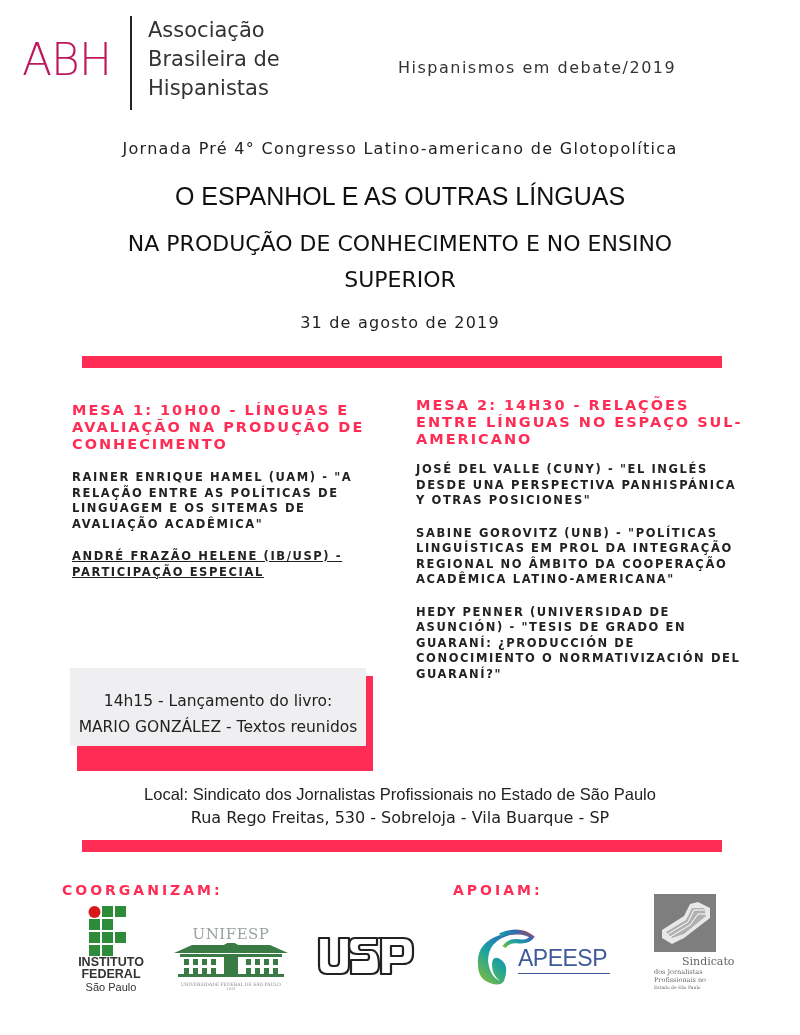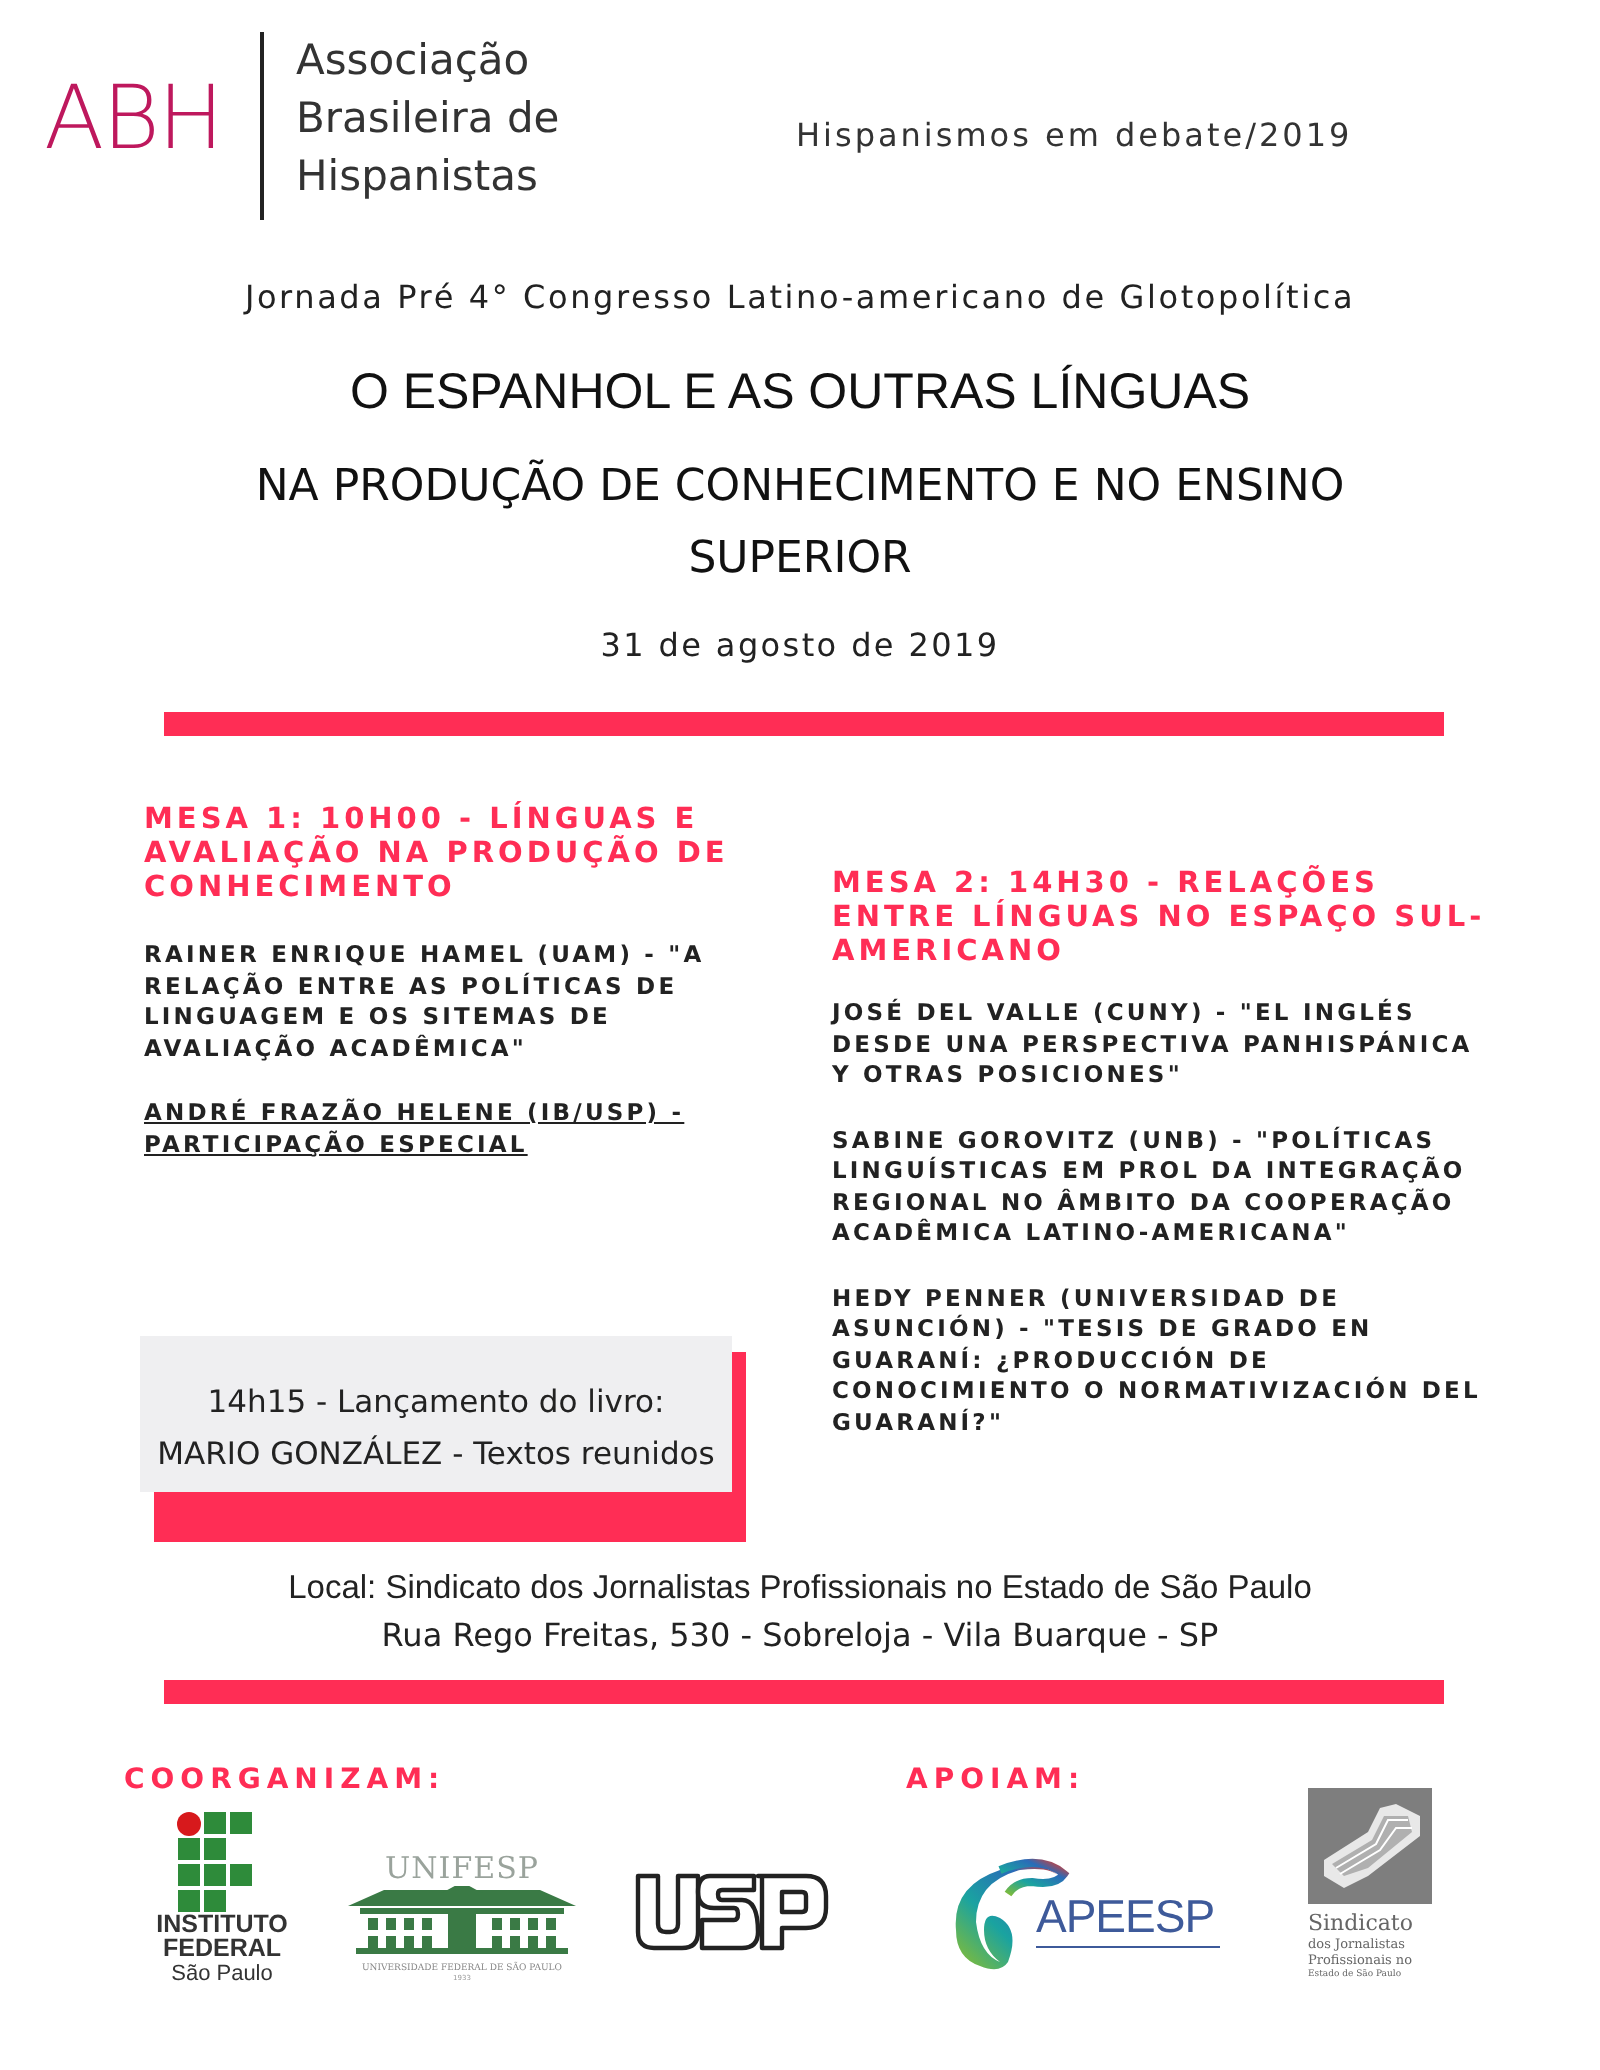--- a/index.html
+++ b/index.html
@@ -10,21 +10,21 @@
   .abh-divider { left:130px; top:16px; width:2px; height:94px; background:#222; }
   .abh-name { left:148px; top:16px; font-size:21px; line-height:29px; color:#333; }
   .tagline { left:398px; top:58px; font-size:16px; letter-spacing:1.5px; color:#333; }
   .subtitle { left:0; width:800px; top:139px; text-align:center; font-size:16px; letter-spacing:1.3px; color:#222; }
   .title1 { left:0; width:800px; top:182px; text-align:center; font-family:"Liberation Sans", sans-serif; font-size:25px; color:#111; }
   .title2 { left:0; width:800px; top:226px; text-align:center; font-size:22px; color:#111; line-height:36px; }
   .date { left:0; width:800px; top:313px; text-align:center; font-size:16px; letter-spacing:1.2px; color:#222; }
   .mesa-title { font-size:14.5px; font-weight:bold; letter-spacing:2px; line-height:17px; color:#ff2d55; }
   .talk { font-size:11.5px; font-weight:bold; letter-spacing:1.6px; line-height:15.5px; color:#222; margin-top:14px; }
   .col1 { left:72px; top:402px; width:300px; }
-  .col2 { left:416px; top:397px; width:330px;margin-top:37px; }
+  .col2 { left:416px; top:397px; width:330px; }
   .book-shadow { left:77px; top:676px; width:296px; height:95px; background:#ff2d55; }
   .book-box { left:70px; top:668px; width:296px; height:78px; background:#efeff1; text-align:center; font-size:15.5px; line-height:26px; color:#222; padding-top:20px; box-sizing:border-box; }
   .local1 { left:0; width:800px; top:785px; text-align:center; font-family:"Liberation Sans", sans-serif; font-size:16.5px; color:#222; }
   .local2 { left:0; width:800px; top:808px; text-align:center; font-size:16px; color:#222; }
   .section-label { font-size:14px; font-weight:bold; letter-spacing:3px; color:#ff2d55; }
   .logo { position:absolute; }
 </style>
 </head>
 <body>
 
@@ -156,18 +156,18 @@
 
 <div class="logo" style="left:654px; top:894px; width:62px; height:100px;">
   <svg width="62" height="58" viewBox="0 0 62 58">
     <rect x="0" y="0" width="62" height="58" fill="#7e7e7e"></rect>
     <polygon points="8,36 30,22 36,10 44,8 56,14 56,24 30,44 18,50 8,44" fill="#e8e8e8"></polygon>
     <polygon points="12,38 32,26 38,14 50,14 52,22 30,40 18,44" fill="#b0b0b0"></polygon>
     <polyline points="14,40 34,28 40,16 50,16" fill="none" stroke="#fff" stroke-width="1"></polyline>
     <polyline points="16,43 36,31 44,20 52,20" fill="none" stroke="#fff" stroke-width="1"></polyline>
   </svg>
   <div style="font-family:'DejaVu Serif',serif; color:#666; text-align:left;">
-    <div style="font-size:11px; line-height:12px;">Sindicato</div>
+    <div style="font-size:11px; line-height:12px;margin-left:28px;">Sindicato</div>
     <div style="font-size:6.5px; line-height:8px;">dos Jornalistas</div>
     <div style="font-size:6.5px; line-height:8px;">Profissionais no</div>
     <div style="font-size:4.5px; line-height:7px;">Estado de São Paulo</div>
   </div>
 </div>
 
 </body></html>

